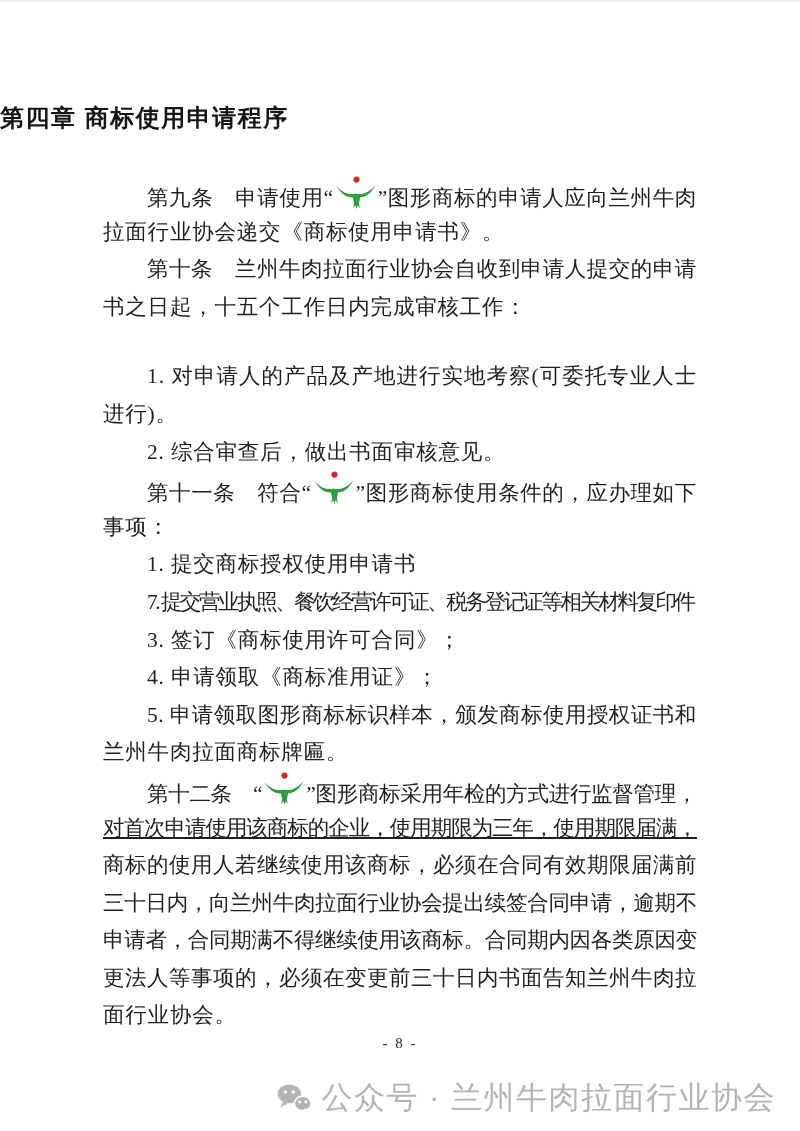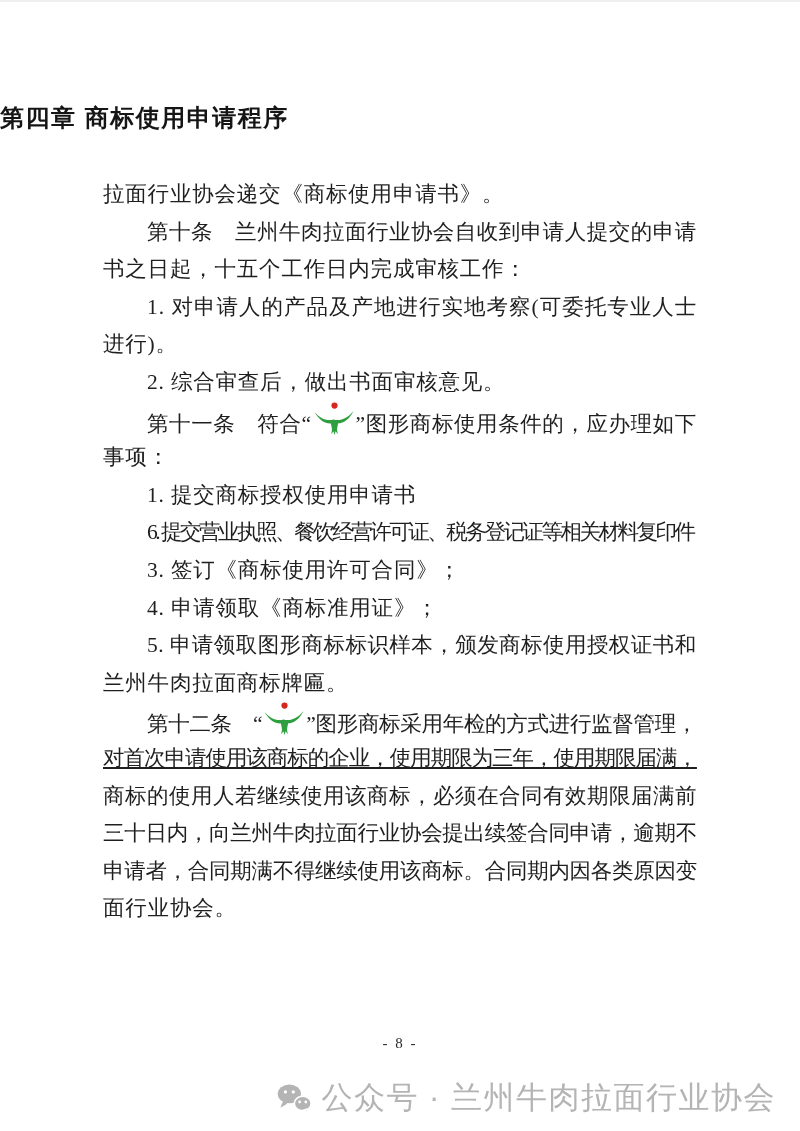--- a/index.html
+++ b/index.html
@@ -39,46 +39,51 @@
 </style>
 </head>
 <body>
 
 <div class="page">
 
   <div class="title">第四章 商标使用申请程序</div>
 
   <div class="content">
       <div class="para">
+        <div class="line first full" style="letter-spacing: 0.57px;">第九条　申请使用“<svg class="logo" viewBox="0 0 40 33" xmlns="http://www.w3.org/2000/svg">
+    <path d="M0.5,10 C6,16.5 13,19.5 19.5,17.5 C26,19.5 33.5,16.5 39.5,9 C34.5,19 27.5,22.5 21.8,21 C21,21.3 20,21.3 19.2,21 C13.2,22.8 5.8,19.5 0.5,10 Z" fill="#2f9e3f"></path>
+    <path d="M16.2,18.2 C18.4,20.2 22.6,20.2 24.8,18.2 C24.2,21.8 23.2,24.8 23,27.8 L23.8,32.2 L21.6,29.2 L20.5,33 L19.4,29.2 L17.2,32.2 L18,27.8 C17.8,24.8 16.8,21.8 16.2,18.2 Z" fill="#2f9e3f"></path>
+    <circle cx="20.5" cy="3.6" r="3.1" fill="#d4281e"></circle>
+  </svg>”图形商标的申请人应向兰州牛肉</div>
         <div class="line">拉面行业协会递交《商标使用申请书》。</div>
       </div>
       <div class="para">
         <div class="line first full" style="letter-spacing: 0.49px;">第十条　兰州牛肉拉面行业协会自收到申请人提交的申请</div>
         <div class="line">书之日起，十五个工作日内完成审核工作：</div>
       </div>
       <div class="para">
-        <div class="line first full" style="letter-spacing: 1px;">1. 对申请人的产品及产地进行实地考察(可委托专业人士</div>
+        <div class="line first full" style="letter-spacing: 1px; margin-top: 32px;">1. 对申请人的产品及产地进行实地考察(可委托专业人士</div>
         <div class="line">进行)。</div>
       </div>
       <div class="para">
         <div class="line first">2. 综合审查后，做出书面审核意见。</div>
       </div>
       <div class="para">
         <div class="line first full" style="letter-spacing: 0.57px;">第十一条　符合“<svg class="logo" viewBox="0 0 40 33" xmlns="http://www.w3.org/2000/svg">
     <path d="M0.5,10 C6,16.5 13,19.5 19.5,17.5 C26,19.5 33.5,16.5 39.5,9 C34.5,19 27.5,22.5 21.8,21 C21,21.3 20,21.3 19.2,21 C13.2,22.8 5.8,19.5 0.5,10 Z" fill="#2f9e3f"></path>
     <path d="M16.2,18.2 C18.4,20.2 22.6,20.2 24.8,18.2 C24.2,21.8 23.2,24.8 23,27.8 L23.8,32.2 L21.6,29.2 L20.5,33 L19.4,29.2 L17.2,32.2 L18,27.8 C17.8,24.8 16.8,21.8 16.2,18.2 Z" fill="#2f9e3f"></path>
     <circle cx="20.5" cy="3.6" r="3.1" fill="#d4281e"></circle>
   </svg>”图形商标使用条件的，应办理如下</div>
         <div class="line">事项：</div>
       </div>
       <div class="para">
         <div class="line first">1. 提交商标授权使用申请书</div>
       </div>
       <div class="para">
-        <div class="line first" style="letter-spacing: -2.48px;">6. 提交营业执照、餐饮经营许可证、税务登记证等相关材料复印件</div>
+        <div class="line first" style="letter-spacing: -2.48px;">7. 提交营业执照、餐饮经营许可证、税务登记证等相关材料复印件</div>
       </div>
       <div class="para">
         <div class="line first">3. 签订《商标使用许可合同》；</div>
       </div>
       <div class="para">
         <div class="line first">4. 申请领取《商标准用证》；</div>
       </div>
       <div class="para">
         <div class="line first full" style="letter-spacing: 0.45px;">5. 申请领取图形商标标识样本，颁发商标使用授权证书和</div>
         <div class="line">兰州牛肉拉面商标牌匾。</div>
@@ -86,20 +91,21 @@
       <div class="para">
         <div class="line first full" style="letter-spacing: -0.3px;">第十二条　“<svg class="logo" viewBox="0 0 40 33" xmlns="http://www.w3.org/2000/svg">
     <path d="M0.5,10 C6,16.5 13,19.5 19.5,17.5 C26,19.5 33.5,16.5 39.5,9 C34.5,19 27.5,22.5 21.8,21 C21,21.3 20,21.3 19.2,21 C13.2,22.8 5.8,19.5 0.5,10 Z" fill="#2f9e3f"></path>
     <path d="M16.2,18.2 C18.4,20.2 22.6,20.2 24.8,18.2 C24.2,21.8 23.2,24.8 23,27.8 L23.8,32.2 L21.6,29.2 L20.5,33 L19.4,29.2 L17.2,32.2 L18,27.8 C17.8,24.8 16.8,21.8 16.2,18.2 Z" fill="#2f9e3f"></path>
     <circle cx="20.5" cy="3.6" r="3.1" fill="#d4281e"></circle>
   </svg>”图形商标采用年检的方式进行监督管理，</div>
         <div class="line full" style="letter-spacing: -1.02px; text-decoration: underline;">对首次申请使用该商标的企业，使用期限为三年，使用期限届满，</div>
         <div class="line full" style="letter-spacing: 0.5px;">商标的使用人若继续使用该商标，必须在合同有效期限届满前</div>
         <div class="line full" style="letter-spacing: -0.29px;">三十日内，向兰州牛肉拉面行业协会提出续签合同申请，逾期不</div>
         <div class="line full" style="letter-spacing: -0.29px;">申请者，合同期满不得继续使用该商标。合同期内因各类原因变</div>
+        <div class="line full" style="letter-spacing: 0.5px;">更法人等事项的，必须在变更前三十日内书面告知兰州牛肉拉</div>
         <div class="line">面行业协会。</div>
       </div>
     </div>
 
   <div class="pageno">- 8 -</div>
 
   <div class="watermark">
     <svg class="wechat-icon" viewBox="0 0 34 30" xmlns="http://www.w3.org/2000/svg">
       <g fill="#b4b4b4">
         <ellipse cx="12" cy="10.5" rx="11.3" ry="9.2"></ellipse>

